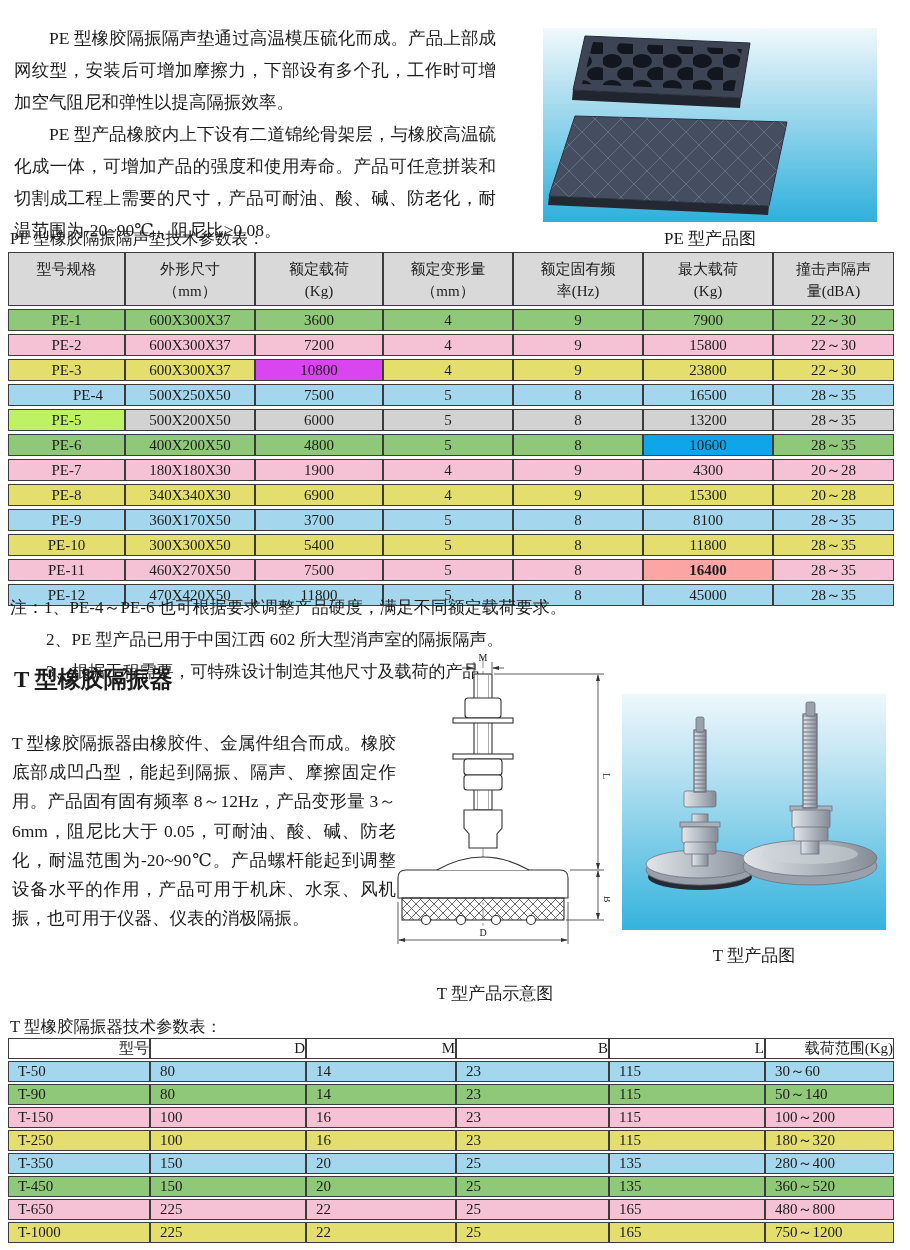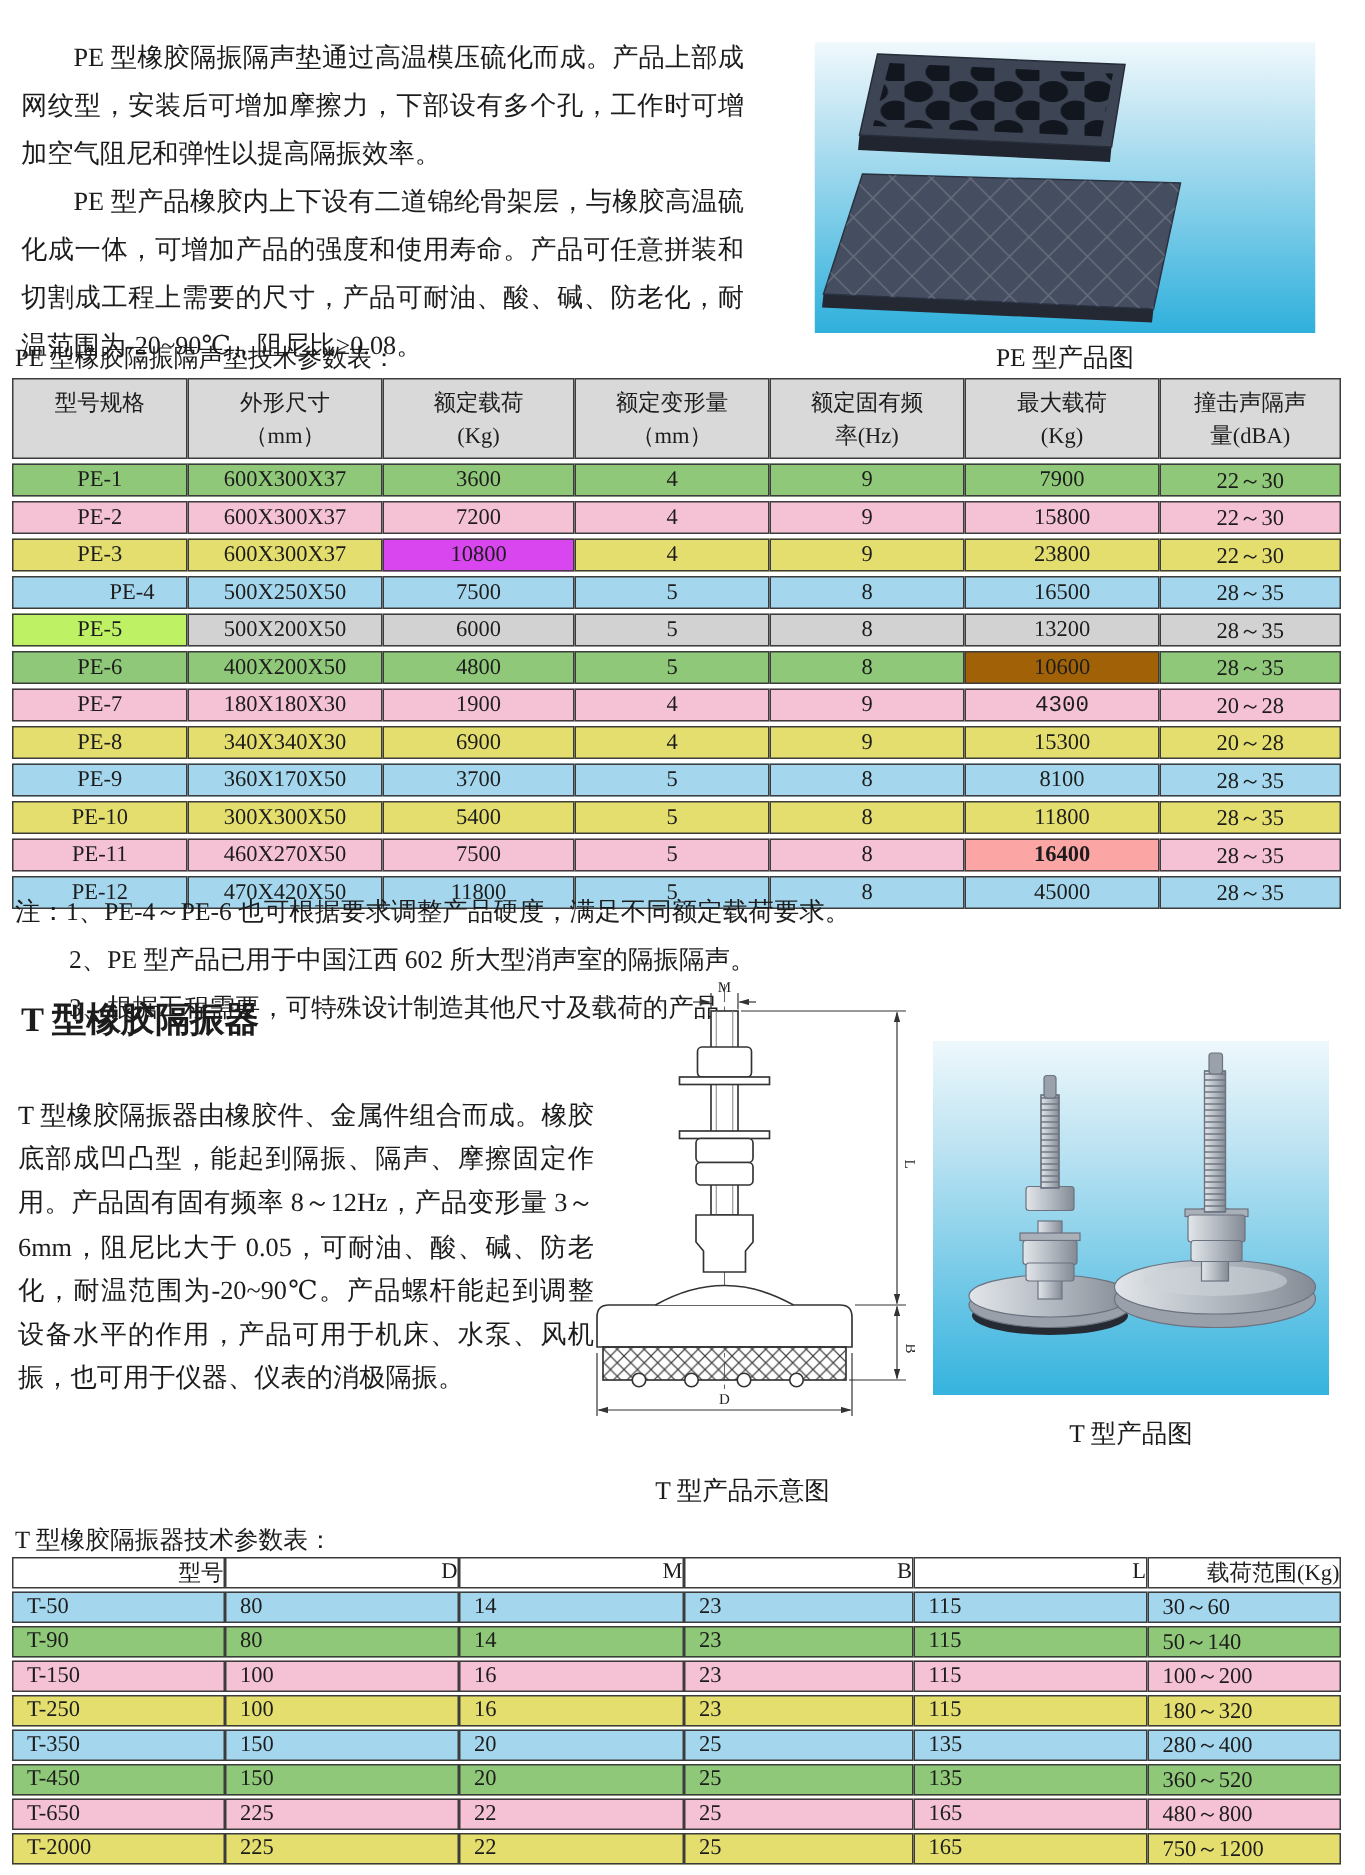--- a/index.html
+++ b/index.html
@@ -165,30 +165,30 @@
           <td style="background: rgb(210, 210, 210);">8</td>
           <td style="background: rgb(210, 210, 210);">13200</td>
           <td style="background: rgb(210, 210, 210);">28～35</td>
         </tr>
         <tr>
           <td style="background: rgb(143, 200, 120);">PE-6</td>
           <td style="background: rgb(143, 200, 120);">400X200X50</td>
           <td style="background: rgb(143, 200, 120);">4800</td>
           <td style="background: rgb(143, 200, 120);">5</td>
           <td style="background: rgb(143, 200, 120);">8</td>
-          <td style="background: #a16207;">10600</td>
+          <td style="background: #0ea5e9;">10600</td>
           <td style="background: rgb(143, 200, 120);">28～35</td>
         </tr>
         <tr>
           <td style="background: rgb(245, 193, 212);">PE-7</td>
           <td style="background: rgb(245, 193, 212);">180X180X30</td>
           <td style="background: rgb(245, 193, 212);">1900</td>
           <td style="background: rgb(245, 193, 212);">4</td>
           <td style="background: rgb(245, 193, 212);">9</td>
-          <td style="background: rgb(245, 193, 212); font-family: Liberation Mono, monospace;">4300</td>
+          <td style="background: rgb(245, 193, 212);">4300</td>
           <td style="background: rgb(245, 193, 212);">20～28</td>
         </tr>
         <tr>
           <td style="background: rgb(228, 222, 110);">PE-8</td>
           <td style="background: rgb(228, 222, 110);">340X340X30</td>
           <td style="background: rgb(228, 222, 110);">6900</td>
           <td style="background: rgb(228, 222, 110);">4</td>
           <td style="background: rgb(228, 222, 110);">9</td>
           <td style="background: rgb(228, 222, 110);">15300</td>
           <td style="background: rgb(228, 222, 110);">20～28</td>
@@ -422,21 +422,21 @@
         </tr>
         <tr>
           <td style="background: rgb(245, 193, 212);">T-650</td>
           <td style="background: rgb(245, 193, 212);">225</td>
           <td style="background: rgb(245, 193, 212);">22</td>
           <td style="background: rgb(245, 193, 212);">25</td>
           <td style="background: rgb(245, 193, 212);">165</td>
           <td style="background: rgb(245, 193, 212);">480～800</td>
         </tr>
         <tr>
-          <td style="background: rgb(228, 222, 110);">T-2000</td>
+          <td style="background: rgb(228, 222, 110);">T-1000</td>
           <td style="background: rgb(228, 222, 110);">225</td>
           <td style="background: rgb(228, 222, 110);">22</td>
           <td style="background: rgb(228, 222, 110);">25</td>
           <td style="background: rgb(228, 222, 110);">165</td>
           <td style="background: rgb(228, 222, 110);">750～1200</td>
         </tr>
       </tbody>
   </table>
 
 </div>

